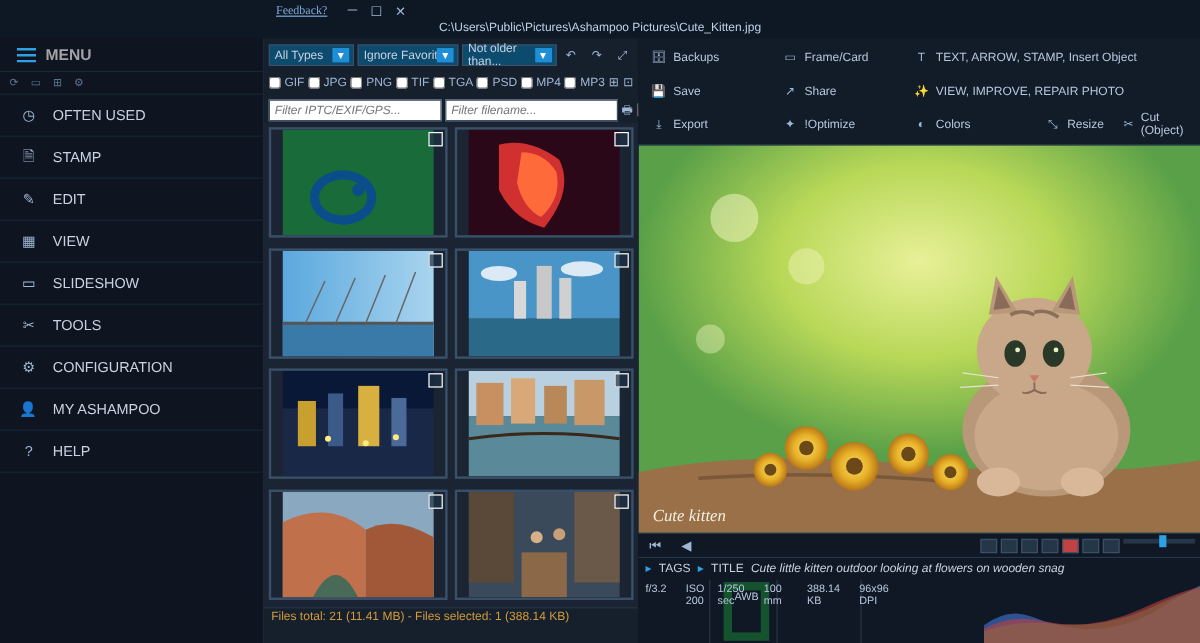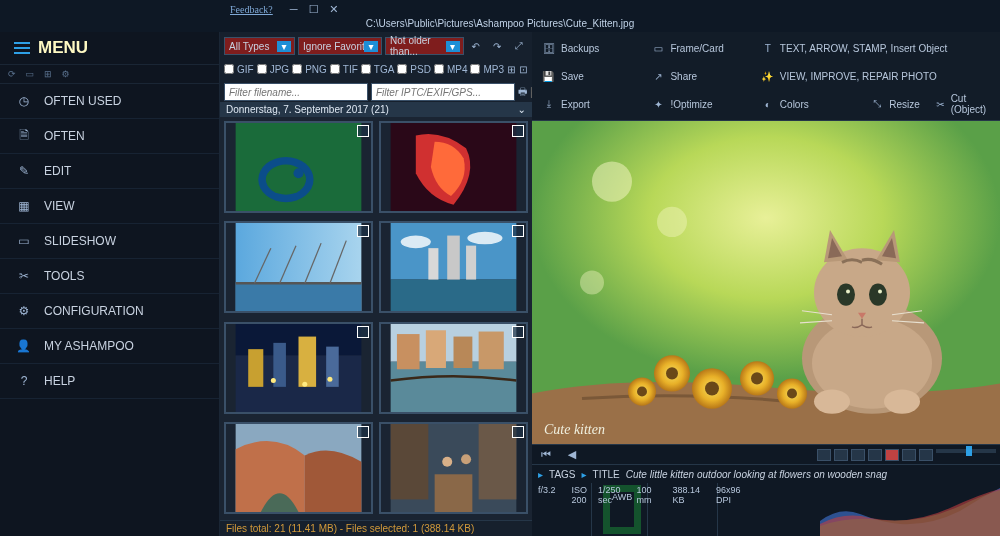--- a/index.html
+++ b/index.html
@@ -42,22 +42,22 @@
   background: #0e1520;
   border-right: 1px solid #1a2635;
   display: flex;
   flex-direction: column;
 }
 .menu-head {
   display: flex;
   align-items: center;
   gap: 8px;
   padding: 6px 14px;
-  color: #fef9c3;
-  font-size: 17px;
+  color: #a3a3a3;
+  font-size: 13px;
   font-weight: 600;
   border-bottom: 1px solid #1a2635;
   text-align: center;
 }
 .menu-head svg { width: 16px; height: 12px; }
 .quickbar {
   display: flex;
   gap: 10px;
   padding: 4px 8px;
   border-bottom: 1px solid #1a2635;
@@ -81,21 +81,21 @@
   font-size: 10px;
 }
 .browser-top {
   padding: 4px 4px 0 4px;
   display: flex;
   flex-direction: column;
   gap: 3px;
 }
 .row { display: flex; gap: 3px; align-items: center; }
 .dd {
-  background: #7f1d1d;
+  background: #0c4a6e;
   border: 1px solid #3a5068;
   height: 18px;
   display: flex;
   align-items: center;
   padding: 0 4px;
   color: #c8d2e0;
   position: relative;
 }
 .dd::after {
   content: '▾';
@@ -145,21 +145,21 @@
 .thumb .chkbox {
   position: absolute;
   top: 2px;
   right: 2px;
   width: 12px;
   height: 12px;
   border: 1px solid #fff;
   background: rgba(30,50,70,.7);
 }
 .browser-status {
-  height: 16px;
+  height: 30px;
   padding: 2px 6px;
   color: #d29a3a;
   font-size: 10px;
   border-top: 1px solid #253648;
 }
 .viewer {
   flex: 1;
   background: #121c28;
   display: flex;
   flex-direction: column;
@@ -253,21 +253,21 @@
       <span>▭</span>
       <span>⊞</span>
       <span>⚙</span>
     </div>
     <div class="sidebar-item">
       <span class="ico">◷</span>
       <span>OFTEN USED</span>
     </div>
     <div class="sidebar-item">
       <span class="ico">🗎</span>
-      <span>OFTEN</span>
+      <span>STAMP</span>
     </div>
     <div class="sidebar-item">
       <span class="ico">✎</span>
       <span>EDIT</span>
     </div>
     <div class="sidebar-item">
       <span class="ico">▦</span>
       <span>VIEW</span>
     </div>
     <div class="sidebar-item">
@@ -332,30 +332,26 @@
             <span>MP4</span>
           </label>
         <label class="chk">
             <input type="checkbox" style="">
             <span>MP3</span>
           </label>
         <span class="tb-btn">⊞</span>
         <span class="tb-btn">⊡</span>
       </div>
       <div class="row">
+        <input class="input" placeholder="Filter IPTC/EXIF/GPS..." style="">
         <input class="input" placeholder="Filter filename..." style="">
-        <input class="input" placeholder="Filter IPTC/EXIF/GPS..." style="">
         <span class="tb-btn">🖶</span>
         <span class="tb-btn">💾</span>
         <span class="tb-btn">⎘</span>
       </div>
-    </div>
-    <div class="group-head">
-      <span>Donnerstag, 7. September 2017 (21)</span>
-      <span>⌄</span>
     </div>
     <div class="thumb-grid">
       <div class="thumb"><svg viewBox="0 0 100 70" width="100%" height="100%">
             <rect width="100" height="70" fill="#1a6b3a"></rect>
             <ellipse cx="40" cy="45" rx="22" ry="18" fill="#0b4d8a"></ellipse>
             <ellipse cx="40" cy="45" rx="16" ry="12" fill="#1a6b3a"></ellipse>
             <circle cx="50" cy="40" r="4" fill="#0b4d8a"></circle>
           </svg><div class="chkbox"></div></div>
       <div class="thumb"><svg viewBox="0 0 100 70" width="100%" height="100%">
             <rect width="100" height="70" fill="#2a0818"></rect>

